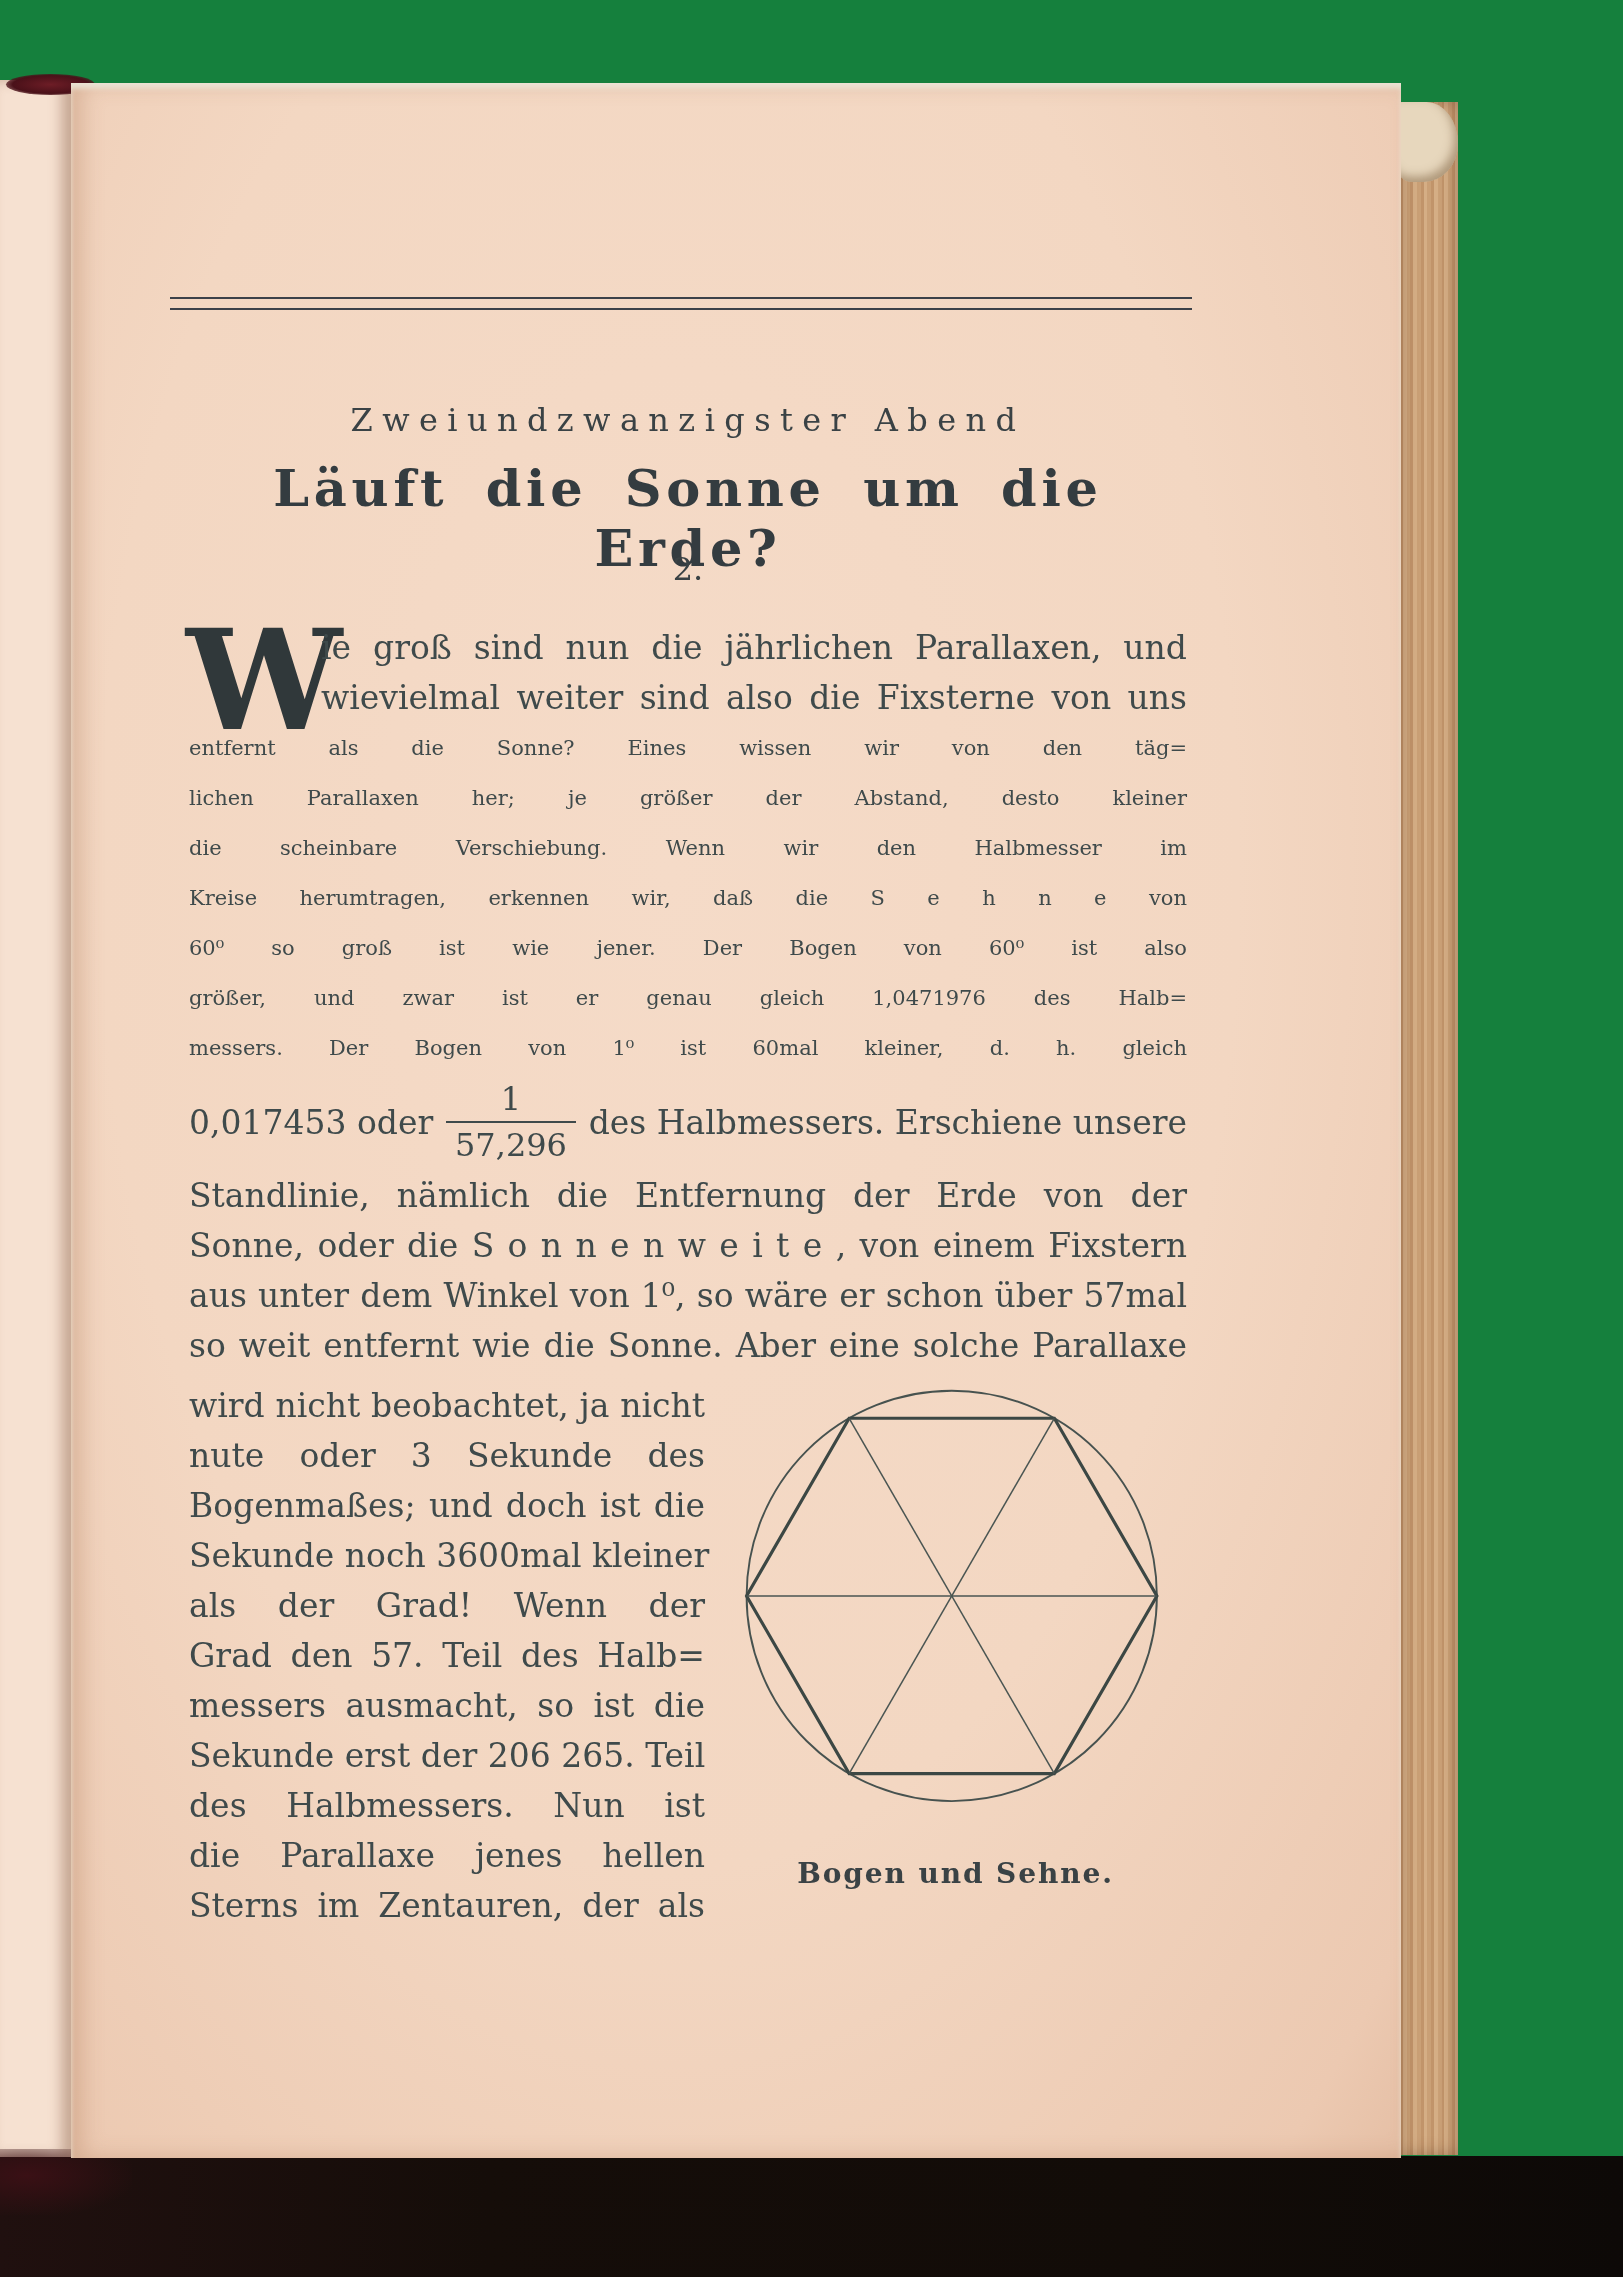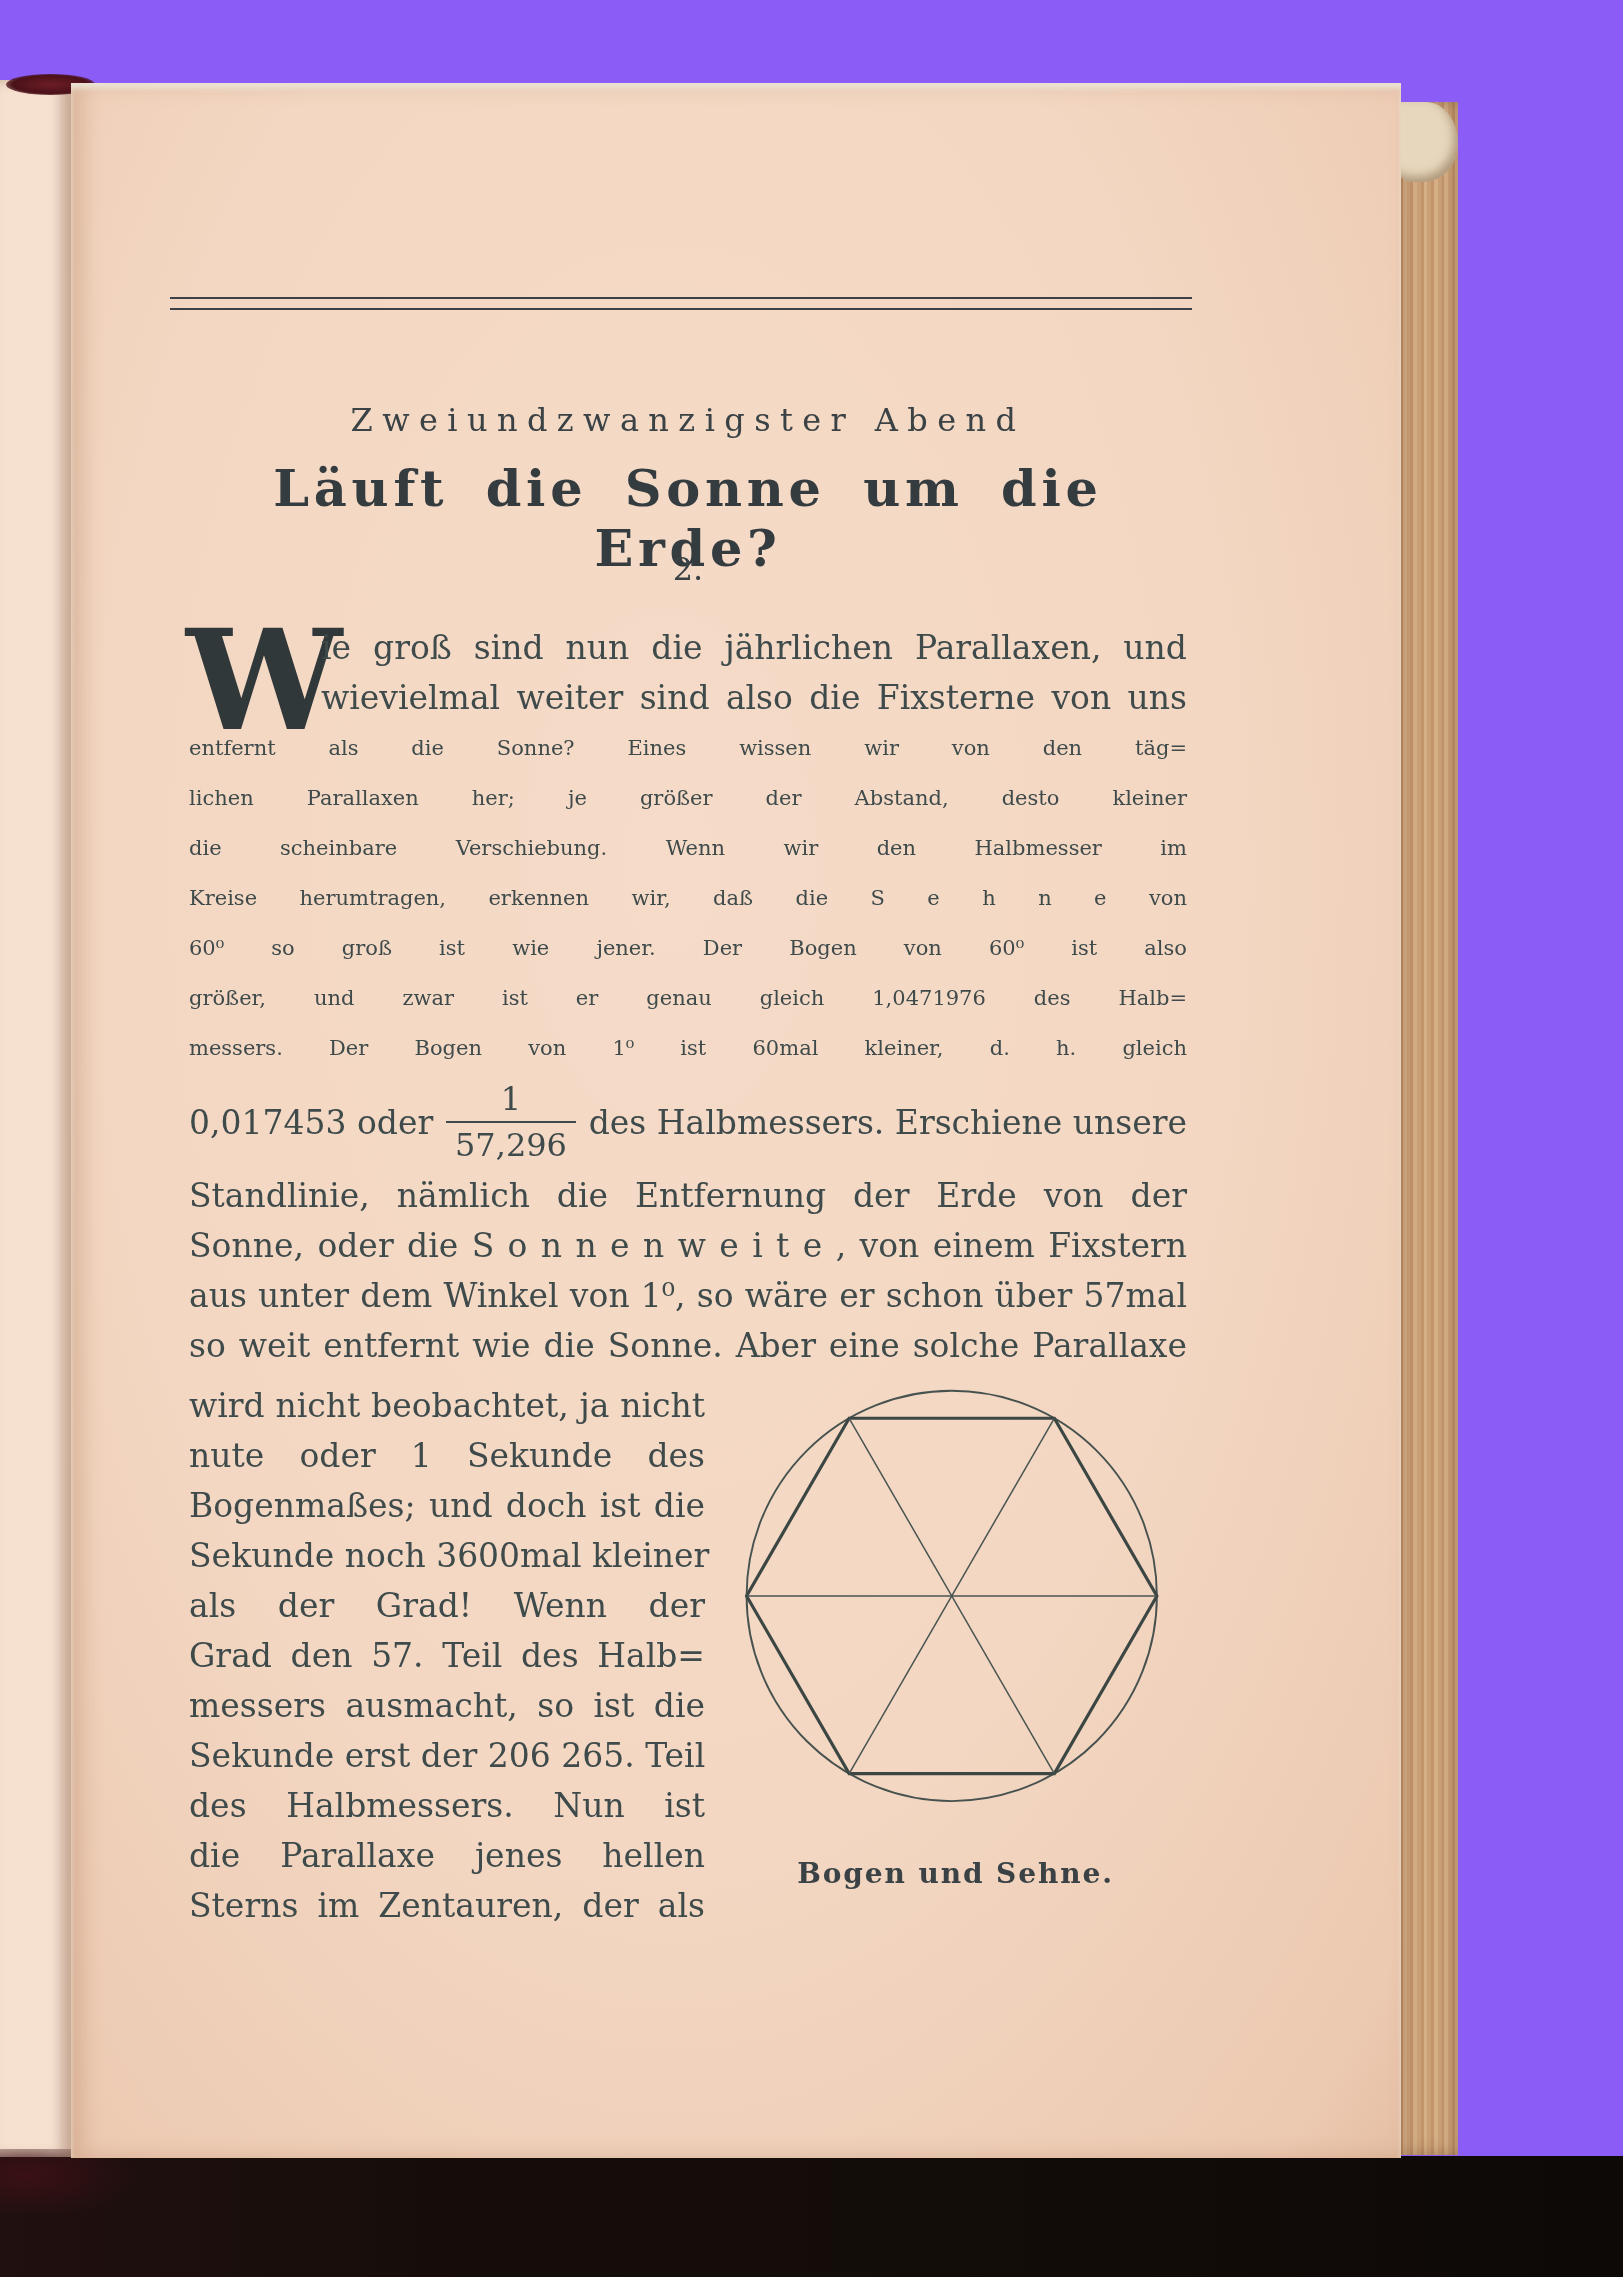--- a/index.html
+++ b/index.html
@@ -1,17 +1,17 @@
 <!DOCTYPE html>
 <html style="font-size:15px"><head>
 <meta charset="utf-8">
 <style>
   html,body{margin:0;padding:0;background:#0b0806;}
   .stage{position:relative;width:1623px;height:2278px;overflow:hidden;
-         background:#8b5cf6;font-family:"DejaVu Serif", serif;}
+         background:#15803d;font-family:"DejaVu Serif", serif;}
   
   .bg-bottom{position:absolute;left:0;top:2156px;width:1623px;height:121px;
              background:linear-gradient(90deg,#20100f 0%,#150d09 30%,#120c08 70%,#0d0907 100%);}
   
   .page-sliver{position:absolute;left:0;top:80px;width:71px;height:2077px;
                background:#f6e1d1;
                box-shadow:inset -9.4px 0 13px rgba(110,60,35,.35);}
   
   .binding-spot-top{position:absolute;left:5.6px;top:74px;width:89px;height:21px;
                     background:radial-gradient(ellipse at center,#6d1d26 0%,#4a1119 60%,rgba(40,10,14,0) 100%);
@@ -110,21 +110,21 @@
 
     <div class="lines-full2">
         <div class="line">Standlinie, nämlich die Entfernung der Erde von der</div>
         <div class="line">Sonne, oder die S o n n e n w e i t e , von einem Fixstern</div>
         <div class="line">aus unter dem Winkel von 1⁰, so wäre er schon über 57mal</div>
         <div class="line">so weit entfernt wie die Sonne. Aber eine solche Parallaxe</div>
       </div>
 
     <div class="lines-col">
         <div class="line">wird nicht beobachtet, ja nicht</div>
-        <div class="line">nute oder 1 Sekunde des</div>
+        <div class="line">nute oder 3 Sekunde des</div>
         <div class="line">Bogenmaßes; und doch ist die</div>
         <div class="line">Sekunde noch 3600mal kleiner</div>
         <div class="line">als der Grad! Wenn der</div>
         <div class="line">Grad den 57. Teil des Halb=</div>
         <div class="line">messers ausmacht, so ist die</div>
         <div class="line">Sekunde erst der 206 265. Teil</div>
         <div class="line">des Halbmessers. Nun ist</div>
         <div class="line">die Parallaxe jenes hellen</div>
         <div class="line">Sterns im Zentauren, der als</div>
       </div>

